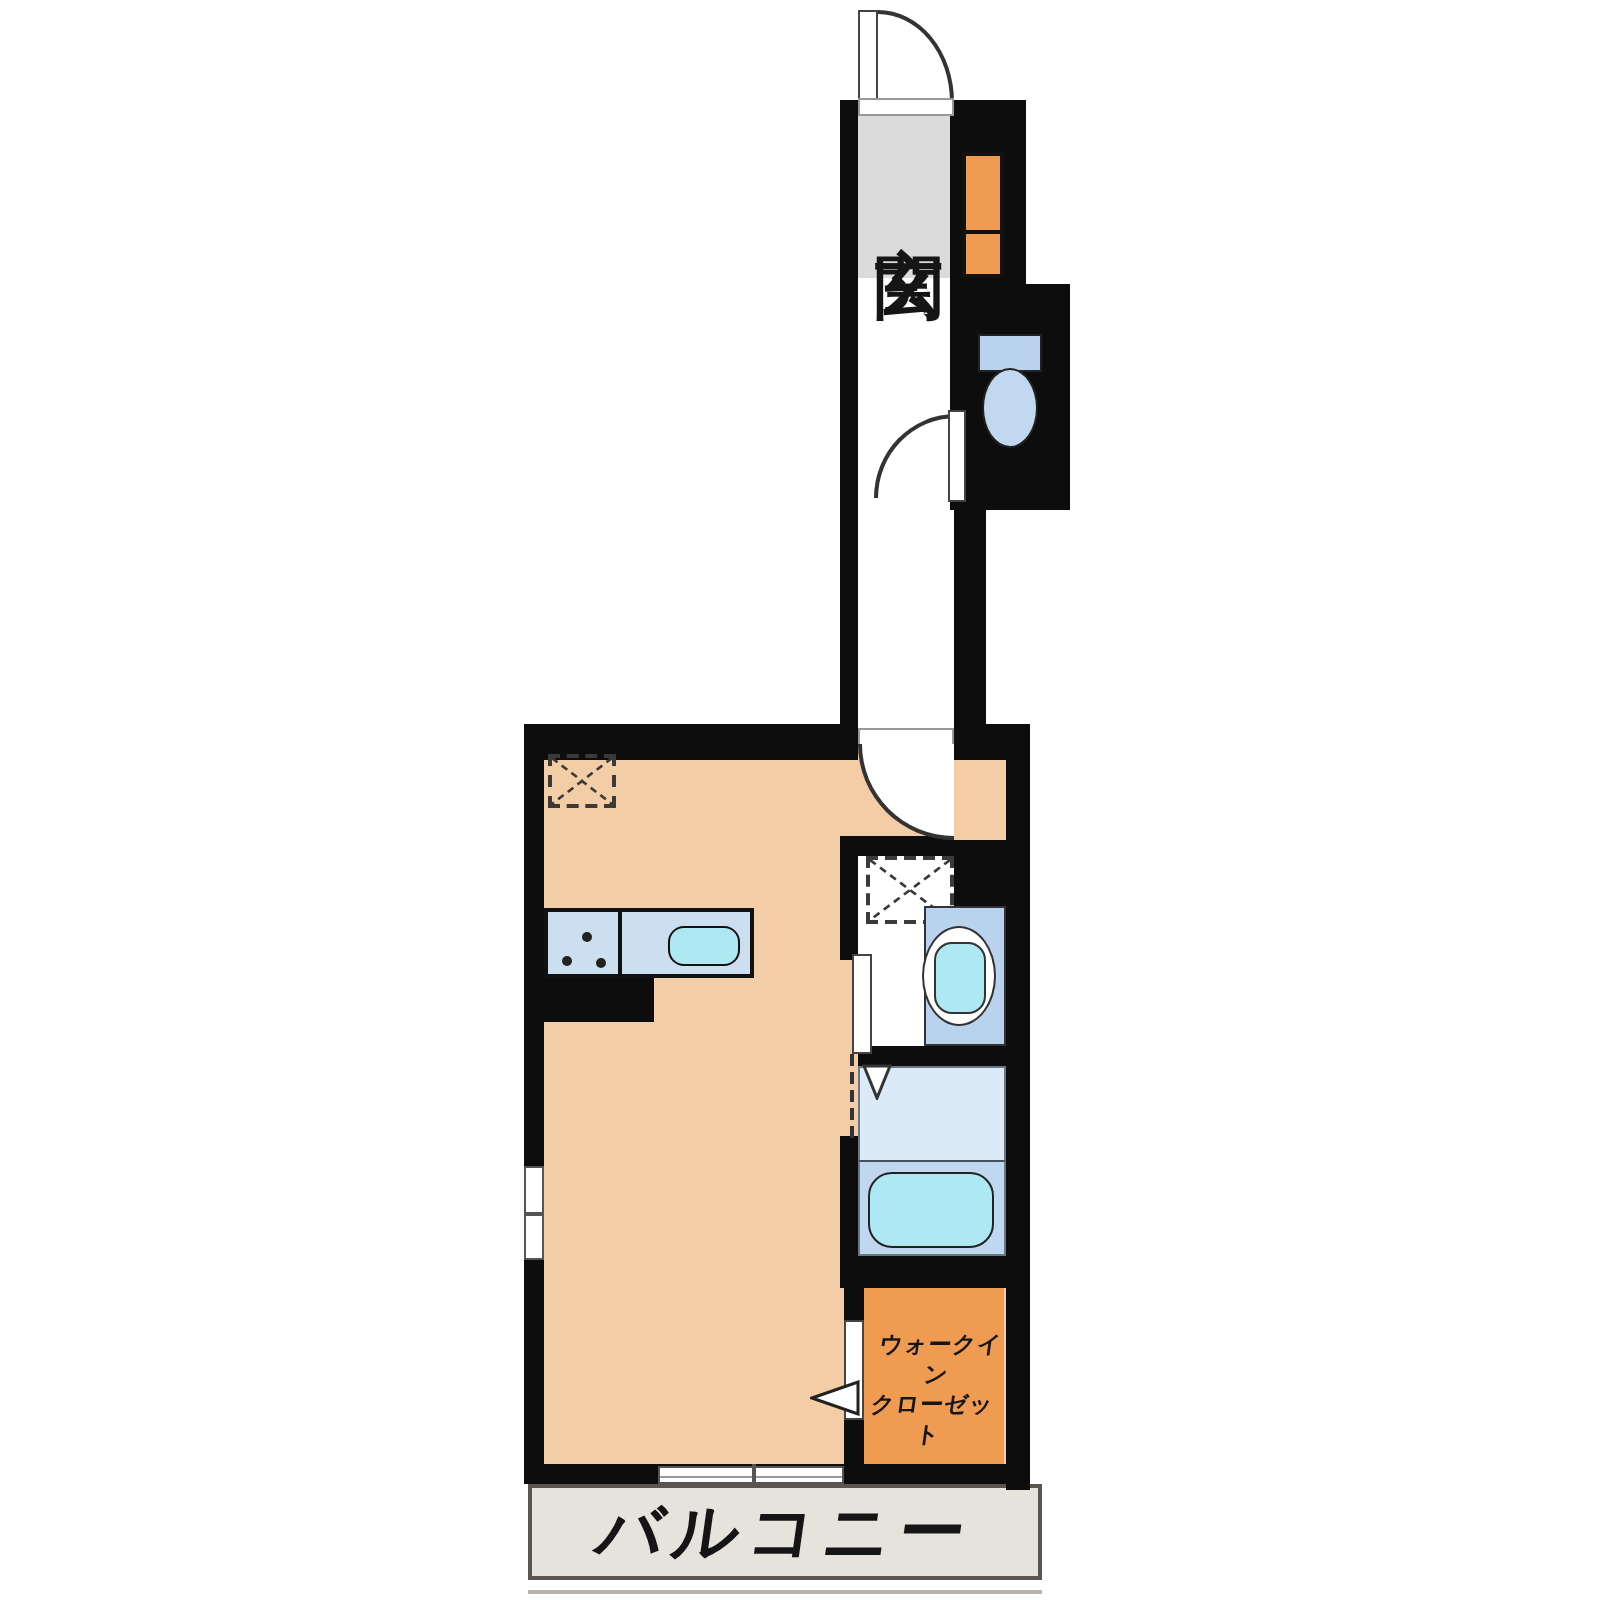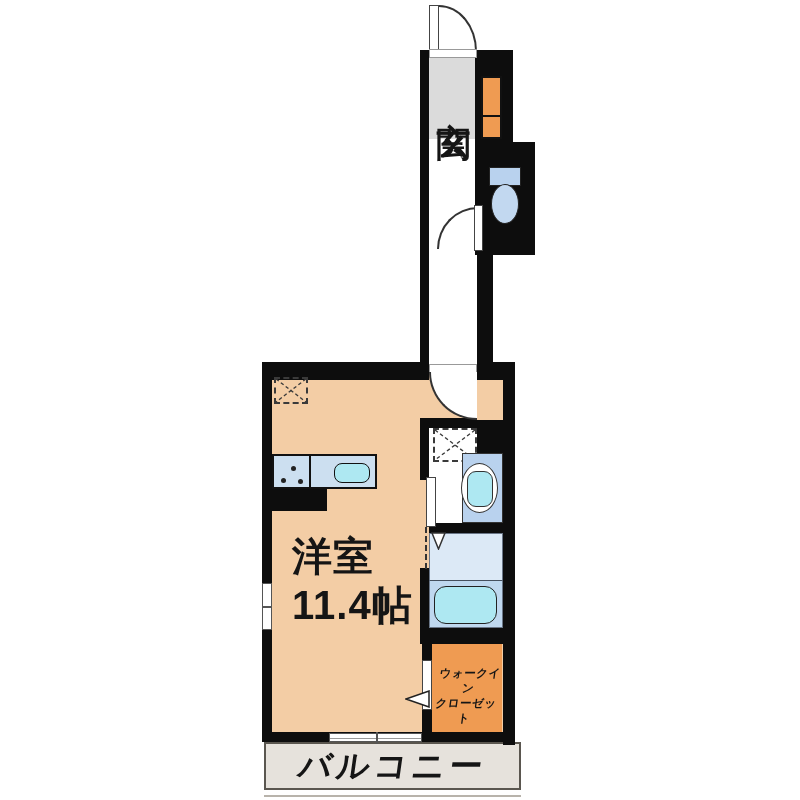--- a/index.html
+++ b/index.html
@@ -142,22 +142,18 @@
 
   <div class="abs window" style="left:262px;top:583px;width:10px;height:47px;">
     <div class="abs" style="left:0;top:22px;width:100%;height:1.5px;background:#555;"></div>
   </div>
   <div class="abs window" style="left:329px;top:733px;width:93px;height:9px;">
     <div class="abs" style="left:0;top:3.5px;width:100%;height:1px;background:#999;"></div>
     <div class="abs" style="left:46px;top:-2px;width:1.5px;height:12px;background:#555;"></div>
   </div>
 
   <div class="abs txt lbl-entrance" style="left:431px;top:62px;width:46px;height:78px;">玄関</div>
-  <div class="abs txt lbl-room" style="left:292px;top:532px;">
-    <div>洋室</div>
-    <div>11.4帖</div>
-  </div>
   <div class="abs txt lbl-closet" style="left:431px;top:666px;width:72px;">
     <div>ウォークイン</div>
     <div>クローゼット</div>
   </div>
 
 </div>
 
 </body></html>

